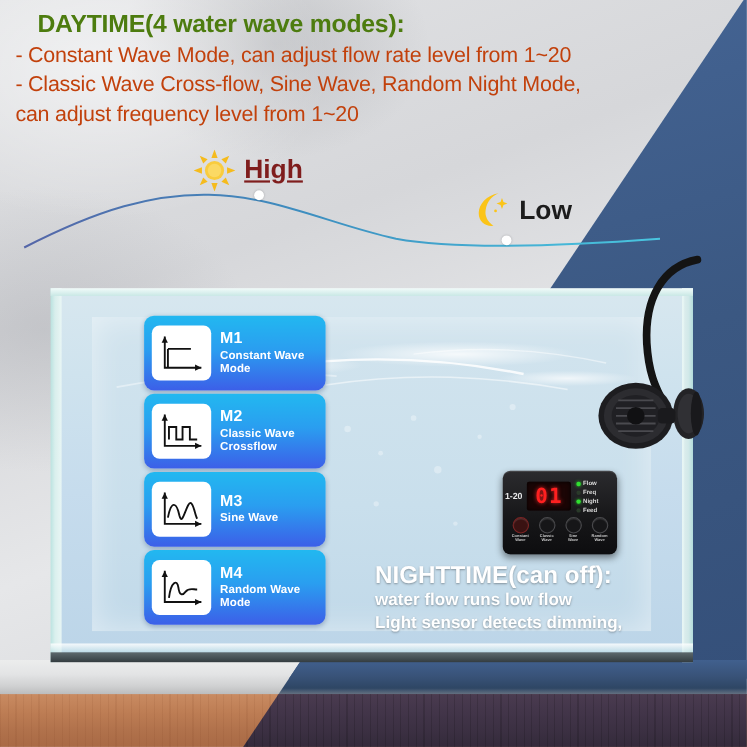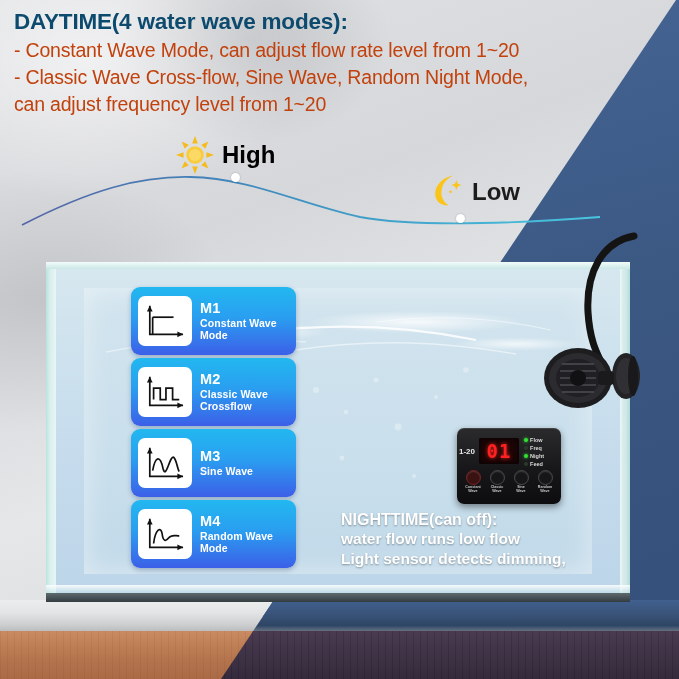--- a/index.html
+++ b/index.html
@@ -28,27 +28,27 @@
     background:linear-gradient(165deg,#4a6b9c 0%,#41608e 30%,#3b5882 58%,#35507a 100%);}
   .night-base{position:absolute;left:0;top:600px;width:679px;height:32px;
     background:linear-gradient(180deg,#41608e 0%,#395379 45%,#2e4664 80%,#27395286 100%);}
   .night-floor{position:absolute;left:0;top:631px;width:679px;height:48px;
     background:
       repeating-linear-gradient(90deg, rgba(0,0,0,.14) 0px, rgba(0,0,0,.14) 1px, rgba(0,0,0,0) 1px, rgba(0,0,0,0) 7px),
       linear-gradient(180deg,#4a3b50 0%,#413448 40%,#3a2f41 75%,#342a3b 100%);}
 
   
   .header{position:absolute;left:14px;top:8px;width:620px;z-index:40;}
-  .hdr-title{font-size:22.5px;font-weight:bold;color:#0c4a6e;line-height:1.28;letter-spacing:-.2px;}
+  .hdr-title{font-size:22.5px;font-weight:bold;color:#4d7c0f;line-height:1.28;letter-spacing:-.2px;margin-left:20px;}
   .hdr-line{font-size:19.5px;color:#c2410c;line-height:1.38;letter-spacing:-.2px;}
 
   
   .curve-wrap{position:absolute;left:0;top:120px;width:679px;height:125px;z-index:35;}
   .sun{position:absolute;left:176px;top:16px;width:38px;height:38px;}
-  .sun-label{position:absolute;left:222px;top:21px;font-size:24px;font-weight:bold;color:#000000;}
+  .sun-label{position:absolute;left:222px;top:21px;font-size:24px;font-weight:bold;color:#7f1d1d;text-decoration:underline;}
   .moon{position:absolute;left:428px;top:52px;width:36px;height:36px;}
   .moon-label{position:absolute;left:472px;top:58px;font-size:24px;font-weight:bold;color:#1c1c1c;}
   .dot{position:absolute;width:9px;height:9px;border-radius:50%;background:#fff;
     box-shadow:0 0 2px rgba(0,0,0,.25);}
 
   
   .tank{position:absolute;left:46px;top:262px;width:584px;height:340px;z-index:20;}
   .tank-water{position:absolute;left:8px;top:6px;width:568px;height:326px;
     background:linear-gradient(180deg,#d7e7ef 0%,#cfe3ee 22%,#c6dced 55%,#bcd5e8 100%);}
   .tank-back{position:absolute;left:38px;top:26px;width:508px;height:286px;
@@ -103,21 +103,21 @@
   .led-lbl{color:#dcdcdc;font-size:5.5px;font-weight:bold;}
   .ctrl-btns{display:flex;justify-content:space-around;margin-top:1px;padding:0 2px;}
   .ctrl-btn{display:flex;flex-direction:column;align-items:center;width:21px;}
   .knob{width:13px;height:13px;border-radius:50%;border:1.6px solid #4a4a4d;background:#161618;
     box-shadow:inset 0 1px 1px rgba(255,255,255,.15);}
   .knob.active{border-color:#7a2424;background:#3a1212;}
   .btn-lbl{color:#c9c9c9;font-size:3.6px;font-weight:bold;text-align:center;line-height:1.1;margin-top:1px;}
 
   
   .night-txt{position:absolute;left:341px;top:510px;width:300px;z-index:36;color:#fff;}
-  .nt-title{font-size:16px;font-weight:bold;line-height:1.2;text-shadow:0 1px 2px rgba(0,0,0,.35);}
+  .nt-title{font-size:22px;font-weight:bold;line-height:1.2;text-shadow:0 1px 2px rgba(0,0,0,.35);}
   .nt-line{font-size:15.5px;font-weight:bold;line-height:1.3;text-shadow:0 1px 2px rgba(0,0,0,.35);}
 </style>
 </head>
 <body>
 
 <div id="stage">
 
   <div class="wall-day"></div>
   <div class="baseboard-day"></div>
   <div class="floor-day"></div>

